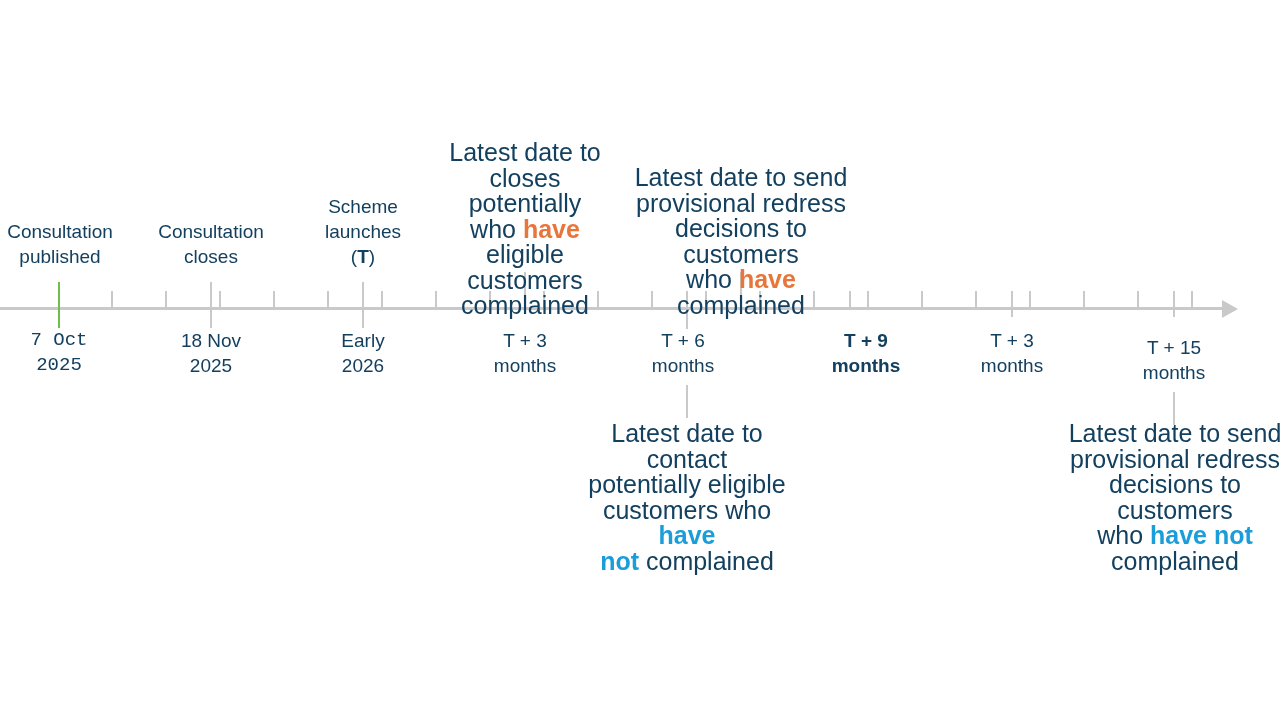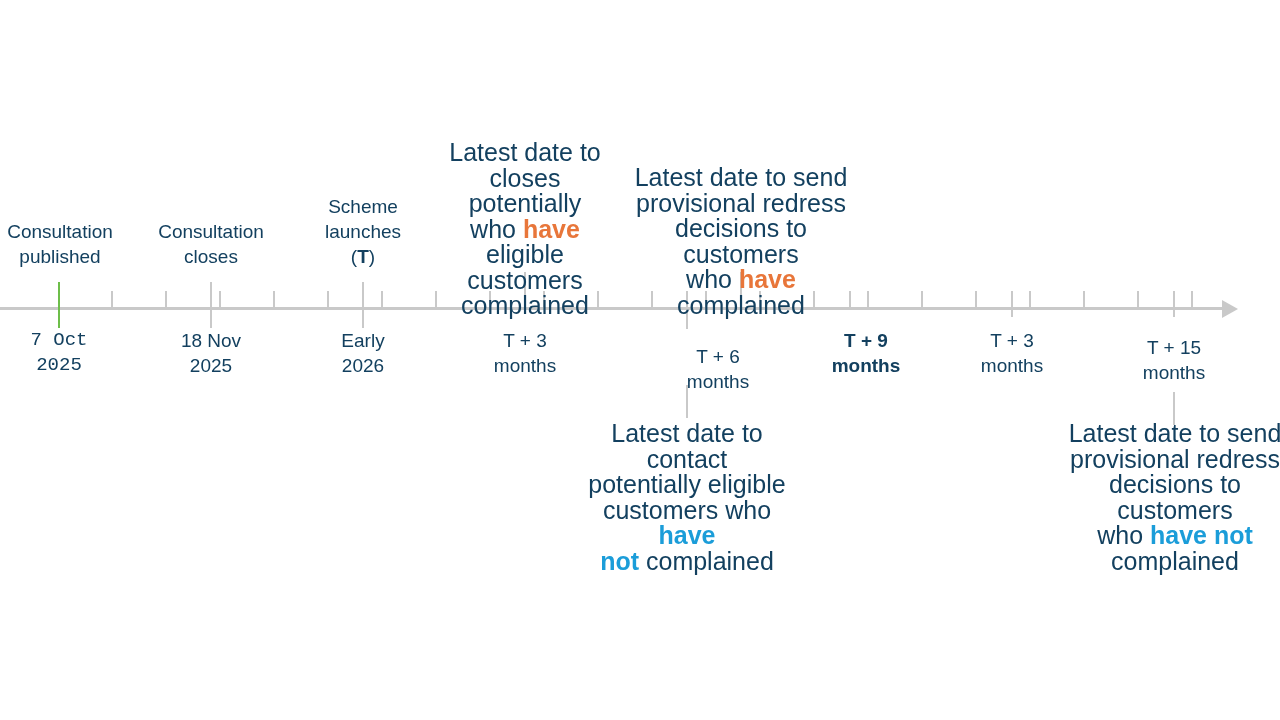--- a/index.html
+++ b/index.html
@@ -161,21 +161,21 @@
 
   <div class="node-date" style="left:151px; top:328px; width:120px;">18 Nov
 2025</div>
 
   <div class="node-date" style="left:303px; top:328px; width:120px;">Early
 2026</div>
 
   <div class="node-date" style="left:465px; top:328px; width:120px;">T + 3
 months</div>
 
-  <div class="node-date" style="left:658px; top:328px; width:120px;margin-top:16px;">T + 6
+  <div class="node-date" style="left:623px; top:328px; width:120px;">T + 6
 months</div>
 
   <div class="node-date" style="left:806px; top:328px; width:120px;font-weight:bold;">T + 9
 months</div>
 
   <div class="node-date" style="left:952px; top:328px; width:120px;">T + 3
 months</div>
 
   <div class="node-date" style="left:1114px; top:335px; width:120px;">T + 15
 months</div>

